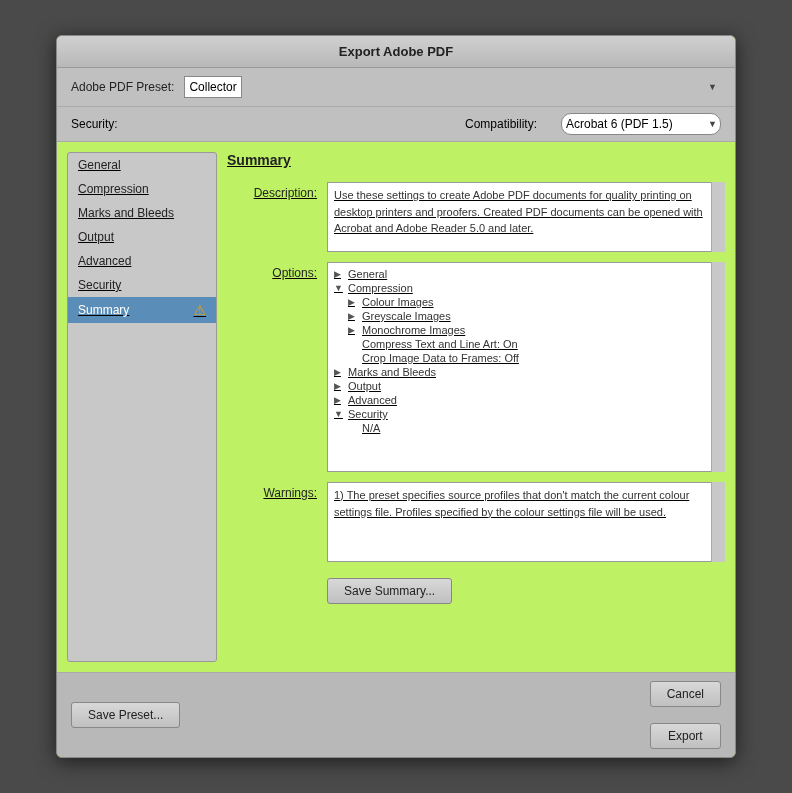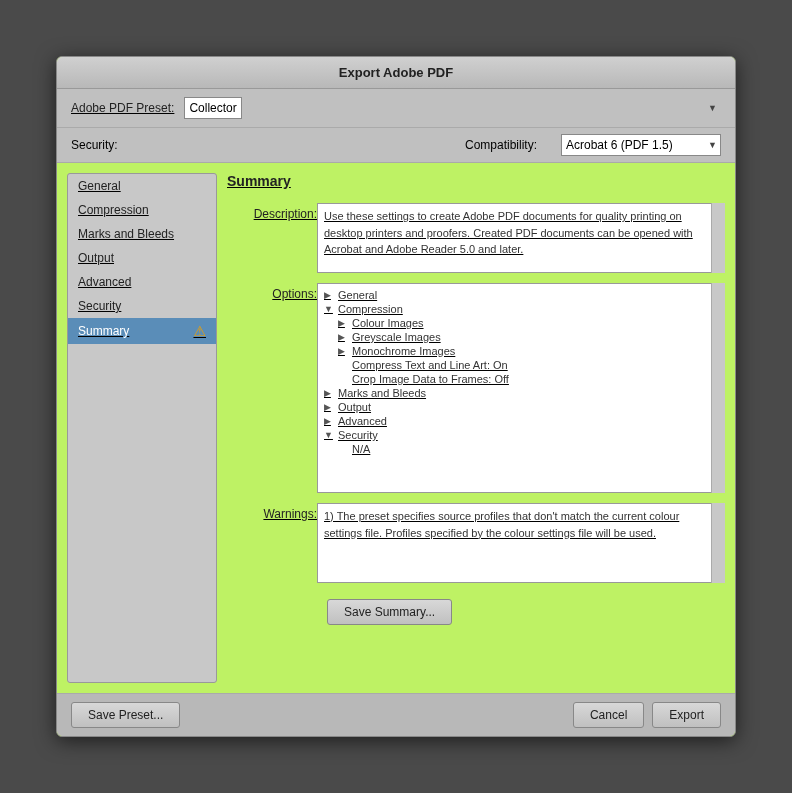--- a/index.html
+++ b/index.html
@@ -30,21 +30,20 @@
       color: #222;
       border-bottom: 1px solid #999;
     }
     .top-bar {
       background: #c0c0c0;
       padding: 8px 14px;
       display: flex;
       align-items: center;
       gap: 10px;
       border-bottom: 1px solid #aaa;
-      text-decoration: underline;
     }
     .top-bar label {
       color: #222;
       font-size: 12px;
     }
     .preset-select {
       flex: 1;
       height: 22px;
       background: white;
       border: 1px solid #888;
@@ -144,20 +143,21 @@
       gap: 10px;
     }
     .section-title {
       font-size: 14px;
       font-weight: bold;
       color: #222;
       margin-bottom: 4px;
     }
     .field-row {
       display: flex;
+      gap: 10px;
       align-items: flex-start;
     }
     .field-label {
       width: 90px;
       text-align: right;
       font-size: 12px;
       color: #222;
       padding-top: 4px;
       flex-shrink: 0;
     }
@@ -246,21 +246,21 @@
         <option>Collector</option>
       </select>
     </div>
   </div>
 
   <div class="second-bar">
     <label>Security:</label>
     <div class="compat-wrap">
       <label>Compatibility:</label>
       <div class="small-dropdown-wrap">
-        <select class="small-select" style="width:160px;">
+        <select class="small-select" style="width:160px;border-radius:10px;">
           <option>Acrobat 6 (PDF 1.5)</option>
         </select>
       </div>
     </div>
   </div>
 
   <div class="content-area">
 
     <div class="sidebar">
       <div class="sidebar-item">
@@ -364,18 +364,18 @@
       </div>
 
       <div style="padding-left: 100px;">
         <button class="btn save-summary-btn">Save Summary...</button>
       </div>
     </div>
   </div>
 
   <div class="bottom-buttons">
     <button class="btn">Save Preset...</button>
-    <div style="display:flex; gap:8px;">
+    <div style="display:flex; gap:16px;flex-direction:column;">
       <button class="btn">Cancel</button>
       <button class="btn">Export</button>
     </div>
   </div>
 </div>
 
 </body></html>

